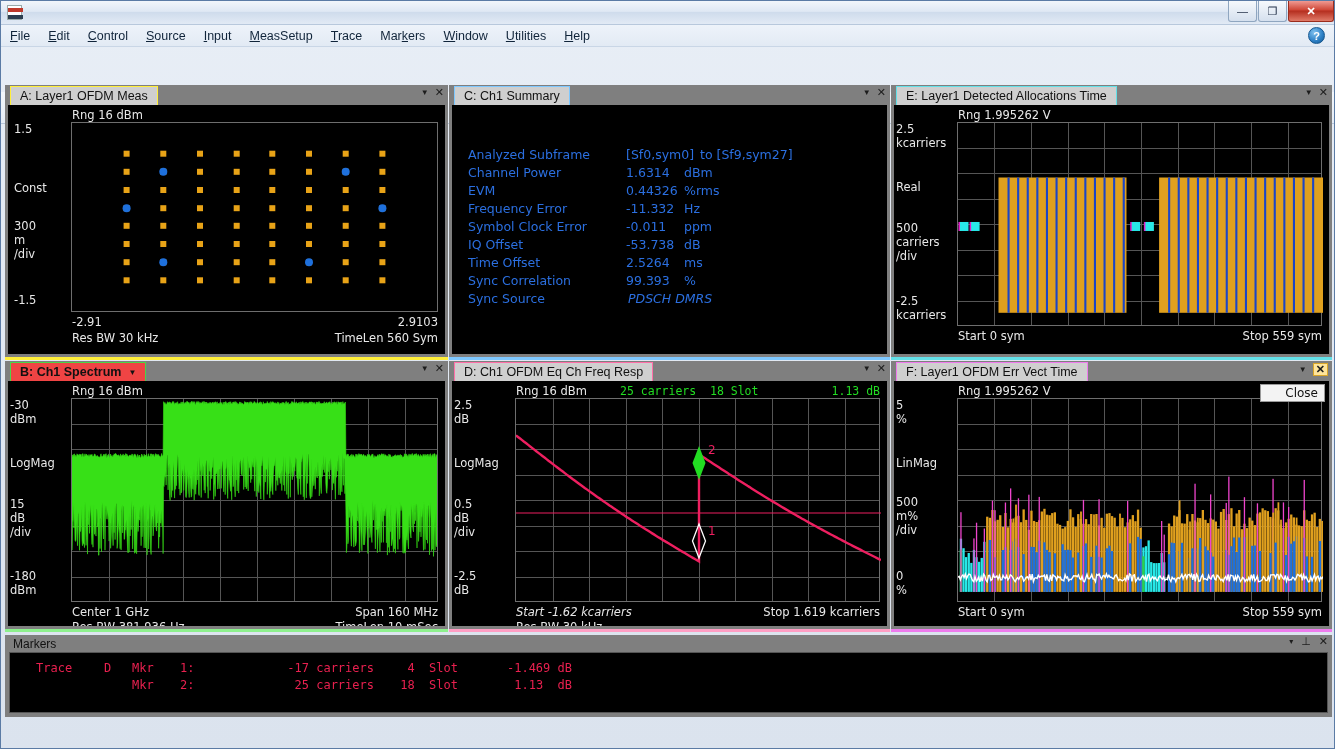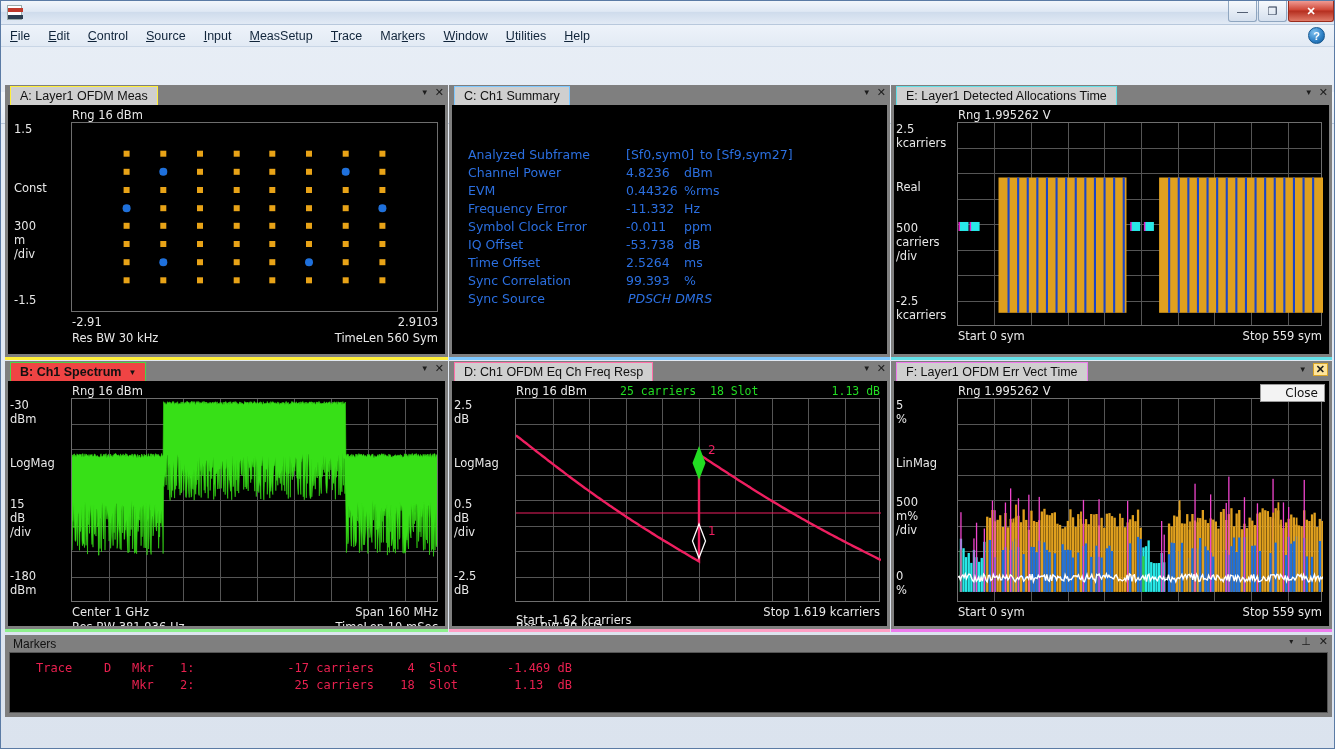--- a/index.html
+++ b/index.html
@@ -442,21 +442,21 @@
       </div>
       <div class="panel-body" style="font-family:'DejaVu Sans',sans-serif;">
         <div id="c-rows" style="position:absolute;left:16px;top:42px;">
             <div style="position: relative; height: 18px; color: rgb(43, 111, 224); font-size: 12.5px; white-space: nowrap;">
               <span style="position: absolute; left: 0px;">Analyzed  Subframe</span>
               <span style="position: absolute; left: 158px;">[Sf0,sym0]</span>
               <span style="position: absolute; left: 232px;">to   [Sf9,sym27]</span>
             </div>
             <div style="position: relative; height: 18px; color: rgb(43, 111, 224); font-size: 12.5px; white-space: nowrap;">
               <span style="position: absolute; left: 0px;">Channel  Power</span>
-              <span style="position: absolute; left: 158px;">4.8236</span>
+              <span style="position: absolute; left: 158px;">1.6314</span>
               <span style="position: absolute; left: 216px;">dBm</span>
             </div>
             <div style="position: relative; height: 18px; color: rgb(43, 111, 224); font-size: 12.5px; white-space: nowrap;">
               <span style="position: absolute; left: 0px;">EVM</span>
               <span style="position: absolute; left: 158px;">0.44326</span>
               <span style="position: absolute; left: 216px;">%rms</span>
             </div>
             <div style="position: relative; height: 18px; color: rgb(43, 111, 224); font-size: 12.5px; white-space: nowrap;">
               <span style="position: absolute; left: 0px;">Frequency  Error</span>
               <span style="position: absolute; left: 158px;">-11.332</span>
@@ -667,21 +667,21 @@
           <div class="gl" style="top:0;bottom:0;left:329px;width:1px"></div>
         </div>
         <svg style="position:absolute;left:64px;top:18px;" width="365" height="202" viewBox="0 0 365 202">
           <line x1="0" y1="114" x2="365" y2="114" stroke="#ee1f60" stroke-width="1"></line>
           <path id="d-trace" fill="none" stroke="#ee1f60" stroke-width="2.4" d="M0.0,36.36L2.0,37.95L4.1,39.55L6.1,41.14L8.1,42.73L10.2,44.32L12.2,45.91L14.2,47.50L16.3,49.09L18.3,50.67L20.3,52.26L22.4,53.84L24.4,55.42L26.4,56.99L28.5,58.57L30.5,60.14L32.5,61.71L34.6,63.27L36.6,64.83L38.6,66.39L40.7,67.94L42.7,69.49L44.7,71.03L46.8,72.57L48.8,74.10L50.8,75.63L52.9,77.16L54.9,78.68L56.9,80.19L59.0,81.70L61.0,83.21L63.0,84.70L65.1,86.20L67.1,87.68L69.1,89.16L71.2,90.64L73.2,92.10L75.2,93.57L77.3,95.02L79.3,96.47L81.3,97.91L83.4,99.35L85.4,100.78L87.4,102.20L89.5,103.62L91.5,105.02L93.5,106.43L95.6,107.82L97.6,109.21L99.6,110.59L101.7,111.97L103.7,113.34L105.7,114.70L107.8,116.06L109.8,117.41L111.8,118.75L113.9,120.08L115.9,121.41L117.9,122.74L120.0,124.05L122.0,125.36L124.0,126.67L126.1,127.97L128.1,129.26L130.1,130.55L132.2,131.83L134.2,133.10L136.2,134.37L138.3,135.64L140.3,136.90L142.3,138.15L144.4,139.40L146.4,140.65L148.4,141.89L150.5,143.12L152.5,144.35L154.5,145.58L156.6,146.81L158.6,148.03L160.6,149.24L162.7,150.46L164.7,151.67L166.7,152.87L168.8,154.08L170.8,155.28L172.8,156.48L174.9,157.68L176.9,158.88L178.9,160.07L181.0,161.26L183.0,162.46L183,55.35M183.0,55.35L185.0,56.68L187.0,58.01L189.1,59.33L191.1,60.66L193.1,61.99L195.1,63.31L197.2,64.64L199.2,65.96L201.2,67.28L203.2,68.61L205.2,69.92L207.3,71.24L209.3,72.56L211.3,73.87L213.3,75.18L215.4,76.49L217.4,77.79L219.4,79.09L221.4,80.39L223.4,81.69L225.5,82.98L227.5,84.27L229.5,85.55L231.5,86.84L233.6,88.11L235.6,89.39L237.6,90.66L239.6,91.92L241.6,93.18L243.7,94.44L245.7,95.69L247.7,96.94L249.7,98.18L251.8,99.42L253.8,100.65L255.8,101.88L257.8,103.11L259.8,104.32L261.9,105.54L263.9,106.74L265.9,107.95L267.9,109.14L270.0,110.34L272.0,111.52L274.0,112.70L276.0,113.88L278.0,115.05L280.1,116.22L282.1,117.37L284.1,118.53L286.1,119.68L288.2,120.82L290.2,121.96L292.2,123.09L294.2,124.22L296.2,125.34L298.3,126.46L300.3,127.57L302.3,128.68L304.3,129.78L306.4,130.88L308.4,131.97L310.4,133.06L312.4,134.14L314.4,135.22L316.5,136.30L318.5,137.37L320.5,138.43L322.5,139.49L324.6,140.55L326.6,141.60L328.6,142.65L330.6,143.70L332.6,144.74L334.7,145.78L336.7,146.82L338.7,147.85L340.7,148.88L342.8,149.91L344.8,150.93L346.8,151.96L348.8,152.98L350.8,153.99L352.9,155.01L354.9,156.02L356.9,157.04L358.9,158.05L361.0,159.06L363.0,160.06L365.0,161.07"></path>
           <polygon points="183,47 189.5,64 183,81 176.5,64" fill="#22dd22"></polygon>
           <polygon points="183,125 189.5,142 183,159 176.5,142" fill="none" stroke="#ffffff" stroke-width="1.3"></polygon>
           <text x="192" y="55" fill="#ee1f60" font-family="DejaVu Sans, sans-serif" font-size="12">2</text>
           <text x="192" y="136" fill="#ee1f60" font-family="DejaVu Sans, sans-serif" font-size="12">1</text>
         </svg>
-        <div class="ptxt" style="left:64px;top:232px;">Start -1.62 kcarriers</div>
+        <div class="ptxt" style="left:64px;top:224px;font-style:italic;">Start -1.62 kcarriers</div>
         <div class="ptxt r" style="right:7px;top:224px;">Stop 1.619 kcarriers</div>
         <div class="ptxt" style="left:64px;top:239px;">Res BW 30 kHz</div>
       </div>
       <div class="panel-accent" style="background:#ff9ec4"></div>
     </div>
 
     <div class="panel" style="left:886px;top:276px;width:441px;height:271px;">
       <div class="panel-head">
         <div class="panel-tab" style="border-color:#ee7bee">F: Layer1 OFDM Err Vect Time</div>
         <div class="head-btns">

